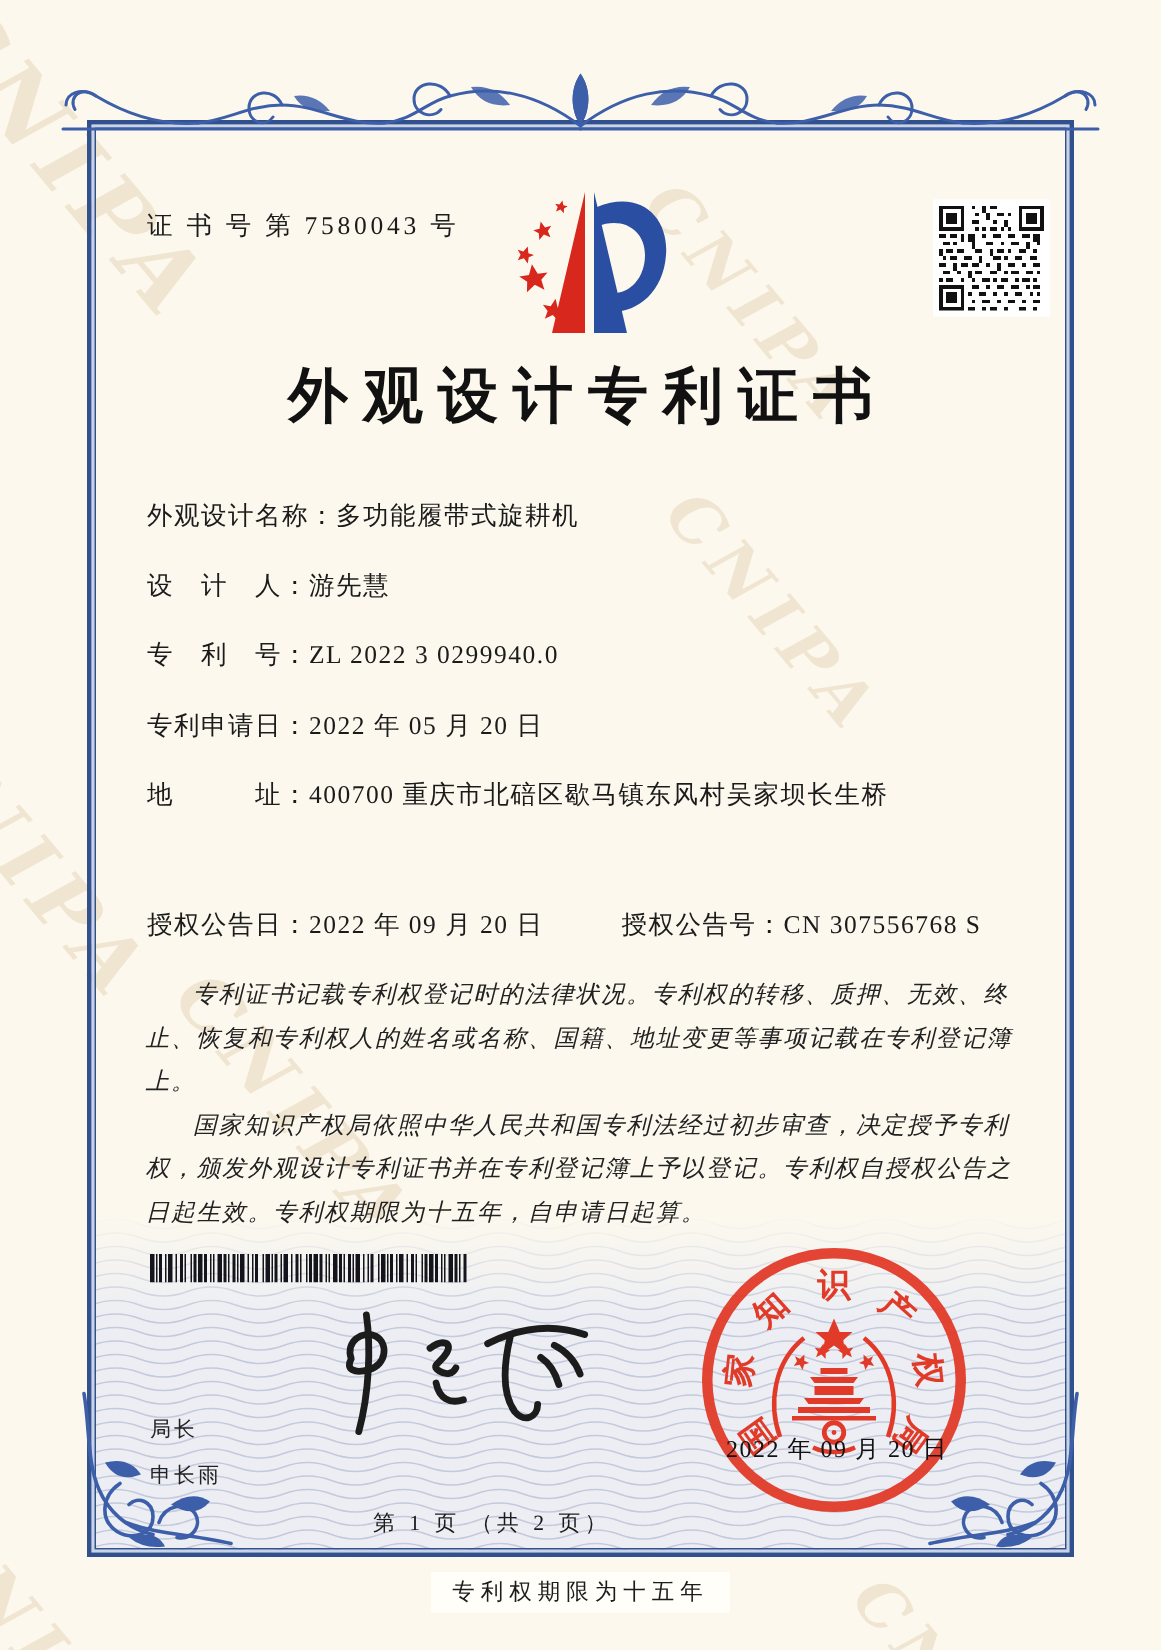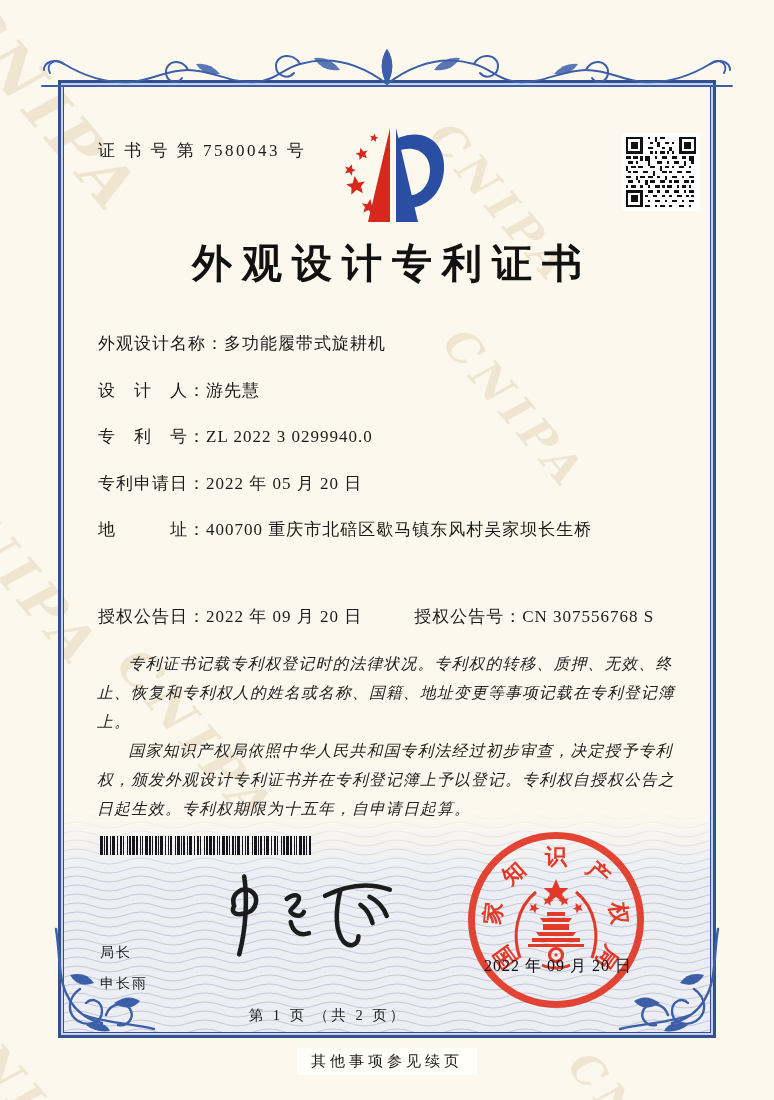--- a/index.html
+++ b/index.html
@@ -292,15 +292,15 @@
         <circle cx="0" cy="27" r="1.6"></circle>
         <path d="M-36 30 C-44 8 -40 -20 -20 -36" fill="none" stroke="#e23a28" stroke-width="3"></path>
         <path d="M36 30 C44 8 40 -20 20 -36" fill="none" stroke="#e23a28" stroke-width="3"></path>
         <path d="M-14 37 C-6 41 6 41 14 37" fill="none" stroke="#e23a28" stroke-width="3"></path>
       </g>
     </svg>
   </div>
   <div class="seal-date">2022 年 09 月 20 日</div>
 
   <div class="page-info">第 1 页 （共 2 页）</div>
-  <div class="note">其他事项参见续页</div>
+  <div class="note">专利权期限为十五年</div>
 
 </div>
 
 </body></html>

